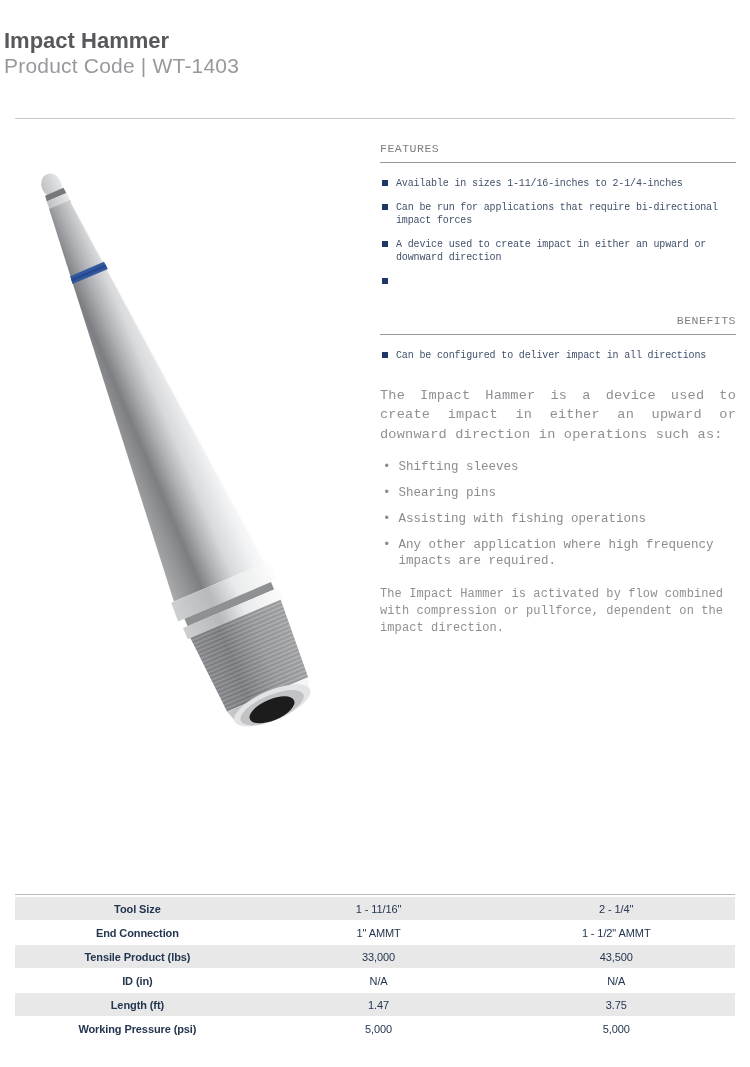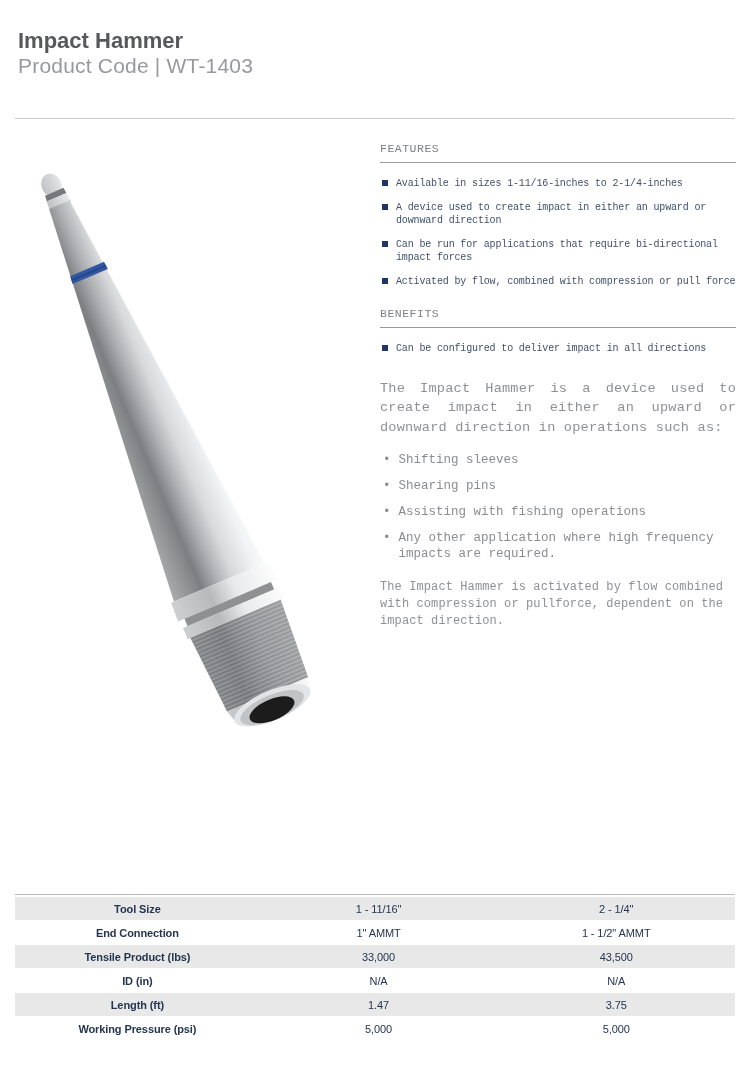--- a/index.html
+++ b/index.html
@@ -1,35 +1,35 @@
 <!DOCTYPE html>
 <html><head>
 <meta charset="utf-8">
 <style>
   html,body { margin:0; padding:0; background:#ffffff; }
   body { width:750px; height:1067px; font-family:"Liberation Sans","DejaVu Sans",sans-serif; }
   .page { position:relative; width:750px; height:1067px; background:#fff; overflow:hidden; }
 
   
-  .header { position:absolute; left:18px; top:28px; }
+  .header { position:absolute; left:4px; top:28px; }
   .title { font-size:22px; font-weight:bold; color:#57585b; }
   .subtitle { font-size:21px; font-weight:400; color:#98999c; letter-spacing:0.2px; }
   .top-rule { position:absolute; left:15px; width:720px; top:118px; border-top:1px solid #c8c9cb; }
 
   
   .photo { position:absolute; left:15px; top:135px; width:360px; height:660px; }
 
   
   .right-col { position:absolute; left:380px; top:142px; width:356px;font-family:Liberation Mono, monospace; }
   .sec-heading { font-size:11.5px; color:#7e8083; letter-spacing:0.5px; }
   .sec-rule { border-top:1px solid #98999b; margin-top:7px; margin-bottom:14px; }
   .feat-item { display:flex; margin-bottom:11px; }
   .feat-sq { width:6px; height:6px; background:#1e3767; margin:3px 8px 0 2px; flex:none; }
   .feat-text { font-size:10px; color:#40506a; line-height:1.3; letter-spacing:-0.15px; }
-  .benefits-block { margin-top:19px; }
+  .benefits-block { margin-top:30px;text-align:right; }
   .intro { margin-top:24px; font-size:13.6px; color:#8e9093; line-height:1.42; text-align:justify; letter-spacing:0.2px; }
   .apps { margin-top:15px; }
   .app-item { display:flex; font-size:12.5px; color:#8a8c8f; line-height:1.35; margin-bottom:9px; }
   .app-dot { margin:0 8px 0 3px; flex:none; }
   .para { margin-top:16px; font-size:12px; color:#8e9093; line-height:1.4; letter-spacing:0.1px; }
 
   
   .spec-table { position:absolute; left:15px; top:894px; width:720px; border-top:1px solid #b9babc; padding-top:2px; font-size:11px; color:#24364f; }
   .spec-row { display:flex; height:23px; align-items:center; margin-bottom:1px; }
   .spec-row.stripe { background:#e8e8e9; }
@@ -99,29 +99,28 @@
     <div class="sec-heading">FEATURES</div>
     <div class="sec-rule"></div>
 
     <div>
       <div class="feat-item">
         <span class="feat-sq"></span>
         <span class="feat-text">Available in sizes 1-11/16-inches to 2-1/4-inches</span>
       </div>
       <div class="feat-item">
         <span class="feat-sq"></span>
+        <span class="feat-text">Can be run for applications that require bi-directional impact forces</span>
+      </div>
+      <div class="feat-item">
+        <span class="feat-sq"></span>
         <span class="feat-text">A device used to create impact in either an upward or downward direction</span>
       </div>
       <div class="feat-item">
         <span class="feat-sq"></span>
-        <span class="feat-text">Can be run for applications that require bi-directional impact forces</span>
-      </div>
-      <div class="feat-item">
-        <span class="feat-sq"></span>
-        <span class="feat-text">Activated by flow, combined with compression or pull force</span>
       </div>
     </div>
 
     <div class="benefits-block">
       <div class="sec-heading">BENEFITS</div>
       <div class="sec-rule"></div>
       <div class="feat-item">
         <span class="feat-sq"></span>
         <span class="feat-text">Can be configured to deliver impact in all directions</span>
       </div>

